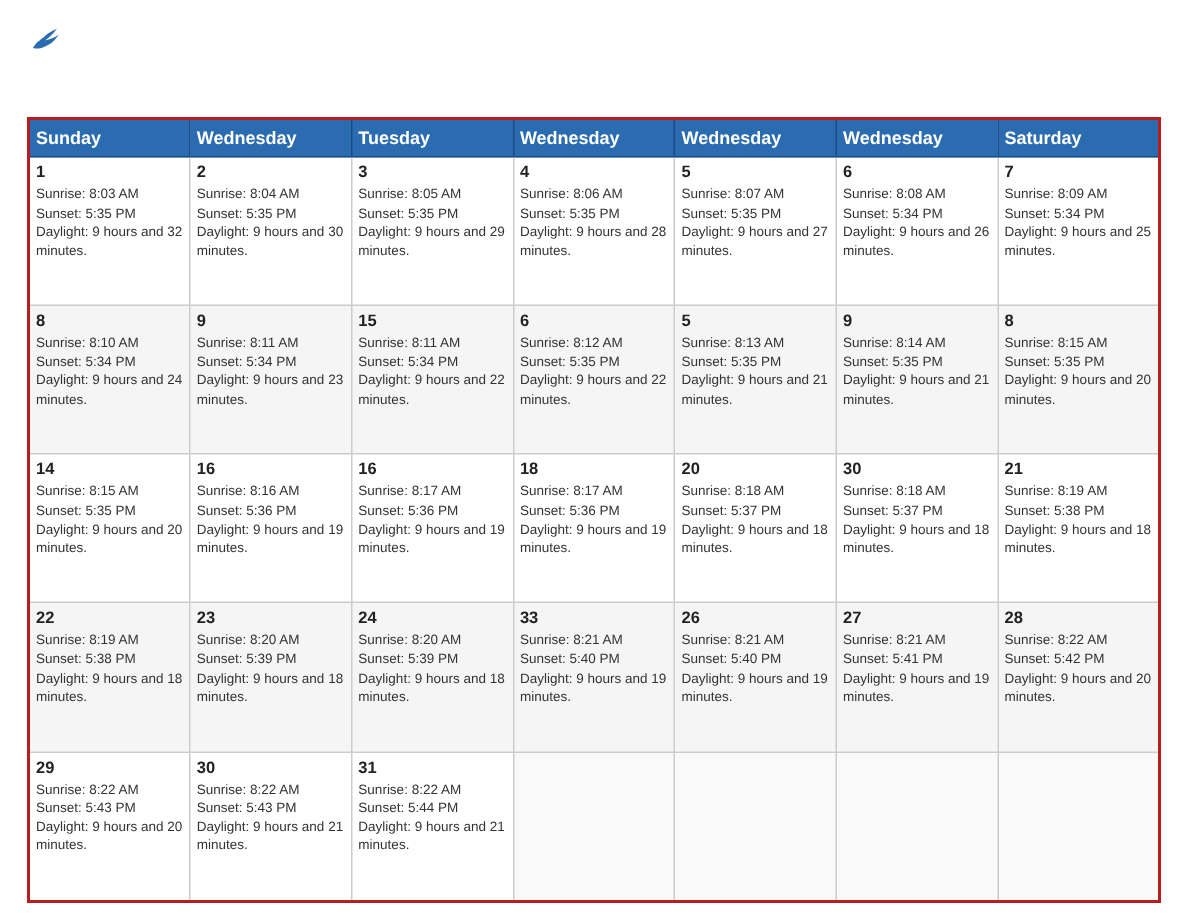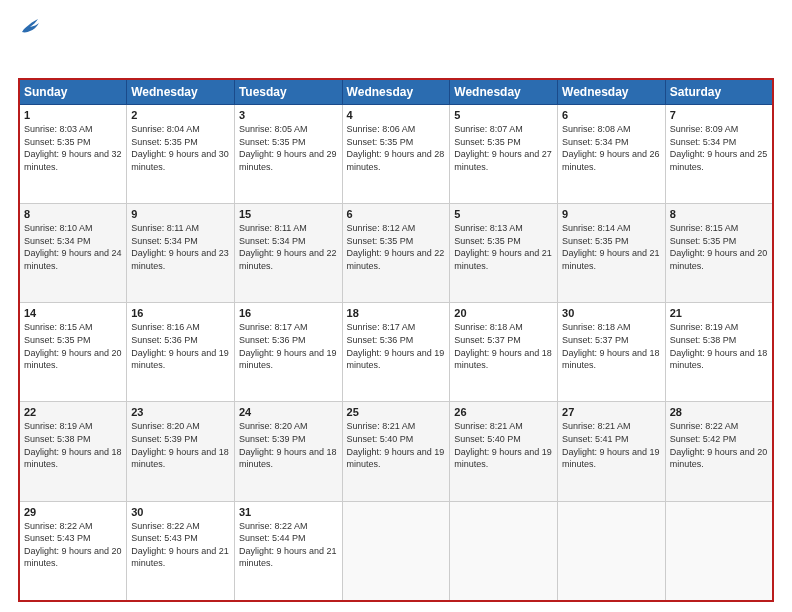--- a/index.html
+++ b/index.html
@@ -166,21 +166,21 @@
           <td><span class="day-num">16</span><span class="day-info">Sunrise: 8:17 AM<br>Sunset: 5:36 PM<br>Daylight: 9 hours and 19 minutes.</span></td>
           <td><span class="day-num">18</span><span class="day-info">Sunrise: 8:17 AM<br>Sunset: 5:36 PM<br>Daylight: 9 hours and 19 minutes.</span></td>
           <td><span class="day-num">20</span><span class="day-info">Sunrise: 8:18 AM<br>Sunset: 5:37 PM<br>Daylight: 9 hours and 18 minutes.</span></td>
           <td><span class="day-num">30</span><span class="day-info">Sunrise: 8:18 AM<br>Sunset: 5:37 PM<br>Daylight: 9 hours and 18 minutes.</span></td>
           <td><span class="day-num">21</span><span class="day-info">Sunrise: 8:19 AM<br>Sunset: 5:38 PM<br>Daylight: 9 hours and 18 minutes.</span></td>
         </tr>
         <tr>
           <td><span class="day-num">22</span><span class="day-info">Sunrise: 8:19 AM<br>Sunset: 5:38 PM<br>Daylight: 9 hours and 18 minutes.</span></td>
           <td><span class="day-num">23</span><span class="day-info">Sunrise: 8:20 AM<br>Sunset: 5:39 PM<br>Daylight: 9 hours and 18 minutes.</span></td>
           <td><span class="day-num">24</span><span class="day-info">Sunrise: 8:20 AM<br>Sunset: 5:39 PM<br>Daylight: 9 hours and 18 minutes.</span></td>
-          <td><span class="day-num">25</span><span class="day-info">Sunrise: 8:21 AM<br>Sunset: 5:40 PM<br>Daylight: 9 hours and 19 minutes.</span></td>
+          <td><span class="day-num">33</span><span class="day-info">Sunrise: 8:21 AM<br>Sunset: 5:40 PM<br>Daylight: 9 hours and 19 minutes.</span></td>
           <td><span class="day-num">26</span><span class="day-info">Sunrise: 8:21 AM<br>Sunset: 5:40 PM<br>Daylight: 9 hours and 19 minutes.</span></td>
           <td><span class="day-num">27</span><span class="day-info">Sunrise: 8:21 AM<br>Sunset: 5:41 PM<br>Daylight: 9 hours and 19 minutes.</span></td>
           <td><span class="day-num">28</span><span class="day-info">Sunrise: 8:22 AM<br>Sunset: 5:42 PM<br>Daylight: 9 hours and 20 minutes.</span></td>
         </tr>
         <tr>
           <td><span class="day-num">29</span><span class="day-info">Sunrise: 8:22 AM<br>Sunset: 5:43 PM<br>Daylight: 9 hours and 20 minutes.</span></td>
           <td><span class="day-num">30</span><span class="day-info">Sunrise: 8:22 AM<br>Sunset: 5:43 PM<br>Daylight: 9 hours and 21 minutes.</span></td>
           <td><span class="day-num">31</span><span class="day-info">Sunrise: 8:22 AM<br>Sunset: 5:44 PM<br>Daylight: 9 hours and 21 minutes.</span></td>
           <td class="empty-cell"></td>
           <td class="empty-cell"></td>

